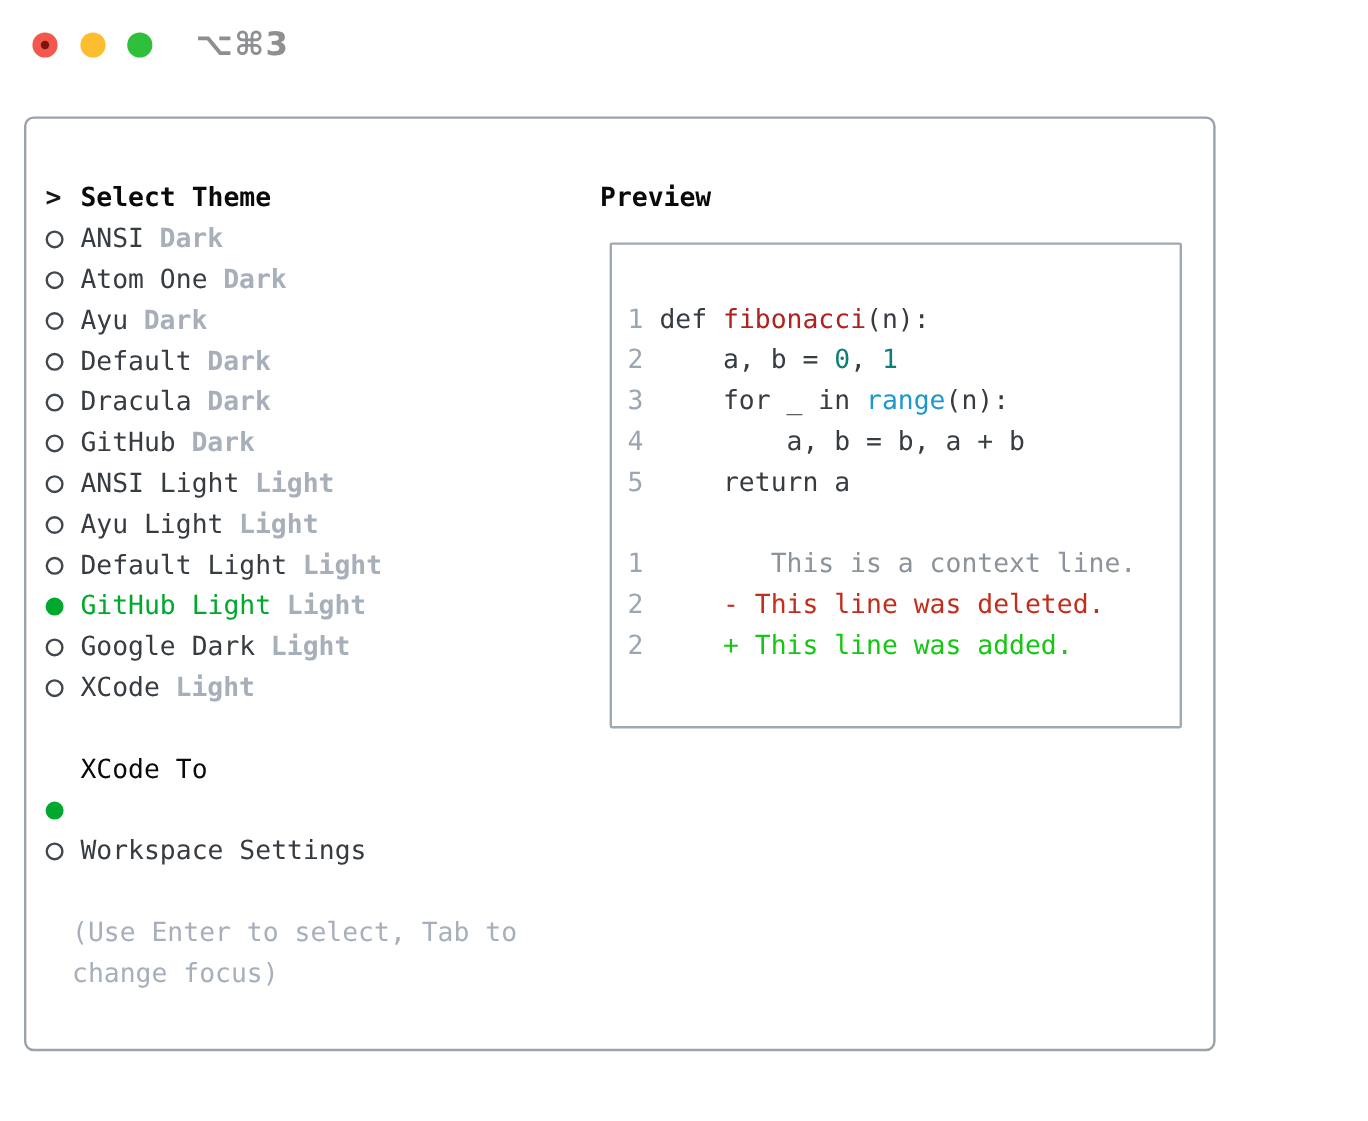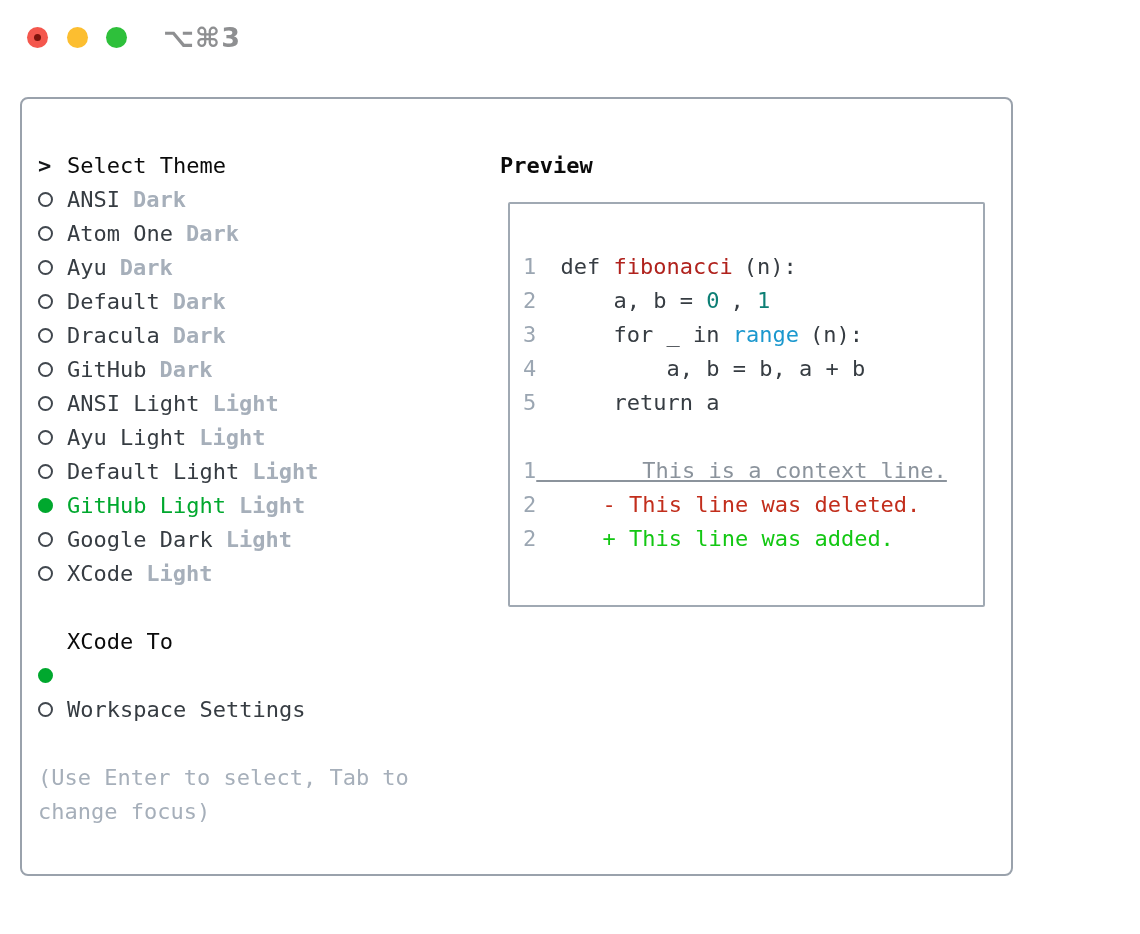--- a/index.html
+++ b/index.html
@@ -26,38 +26,38 @@
   .left-col{position:absolute;left:16px;top:49px;}
   .row{display:flex;align-items:center;height:34px;font-size:22px;
     color:var(--list-text,#363c42);white-space:pre;}
   .slot{width:29px;display:flex;align-items:center;flex:0 0 29px;}
   .bullet{width:11px;height:11px;border:2px solid #41474e;border-radius:50%;}
   .row.selected .bullet{background:var(--selected-green,#00a82e);
     border-color:var(--selected-green,#00a82e);}
   .row.selected .name{color:var(--selected-green,#00a82e);}
   .variant{color:var(--dim-text,#a6afba);margin-left:13px;font-weight:bold;}
   .prompt{font-weight:bold;color:#14171a;}
-  .header-row .title{font-weight:normal;color:var(--heading-text,#0a0a0a);}
+  .header-row .title{font-weight:bold;color:var(--heading-text,#0a0a0a);}
   .apply-header .title{color:var(--heading-text,#0a0a0a);}
-  .hint{color:var(--dim-text,#a6afba);}
+  .hint{color:var(--dim-text,#a6afba);margin-left:22px;}
   .blank{height:34px;}
   
   .preview-title{position:absolute;left:478px;top:49px;height:34px;display:flex;
     align-items:center;font-size:22px;font-weight:bold;color:var(--heading-text,#0a0a0a);text-align:center;}
   .preview-box{position:absolute;left:486px;top:103px;width:477px;height:405px;
     border:2px solid var(--preview-border,#a0a9b3);border-radius:2px;box-sizing:border-box;
     overflow:hidden;}
   .code-block{padding:46px 0 0 13px;margin:0;white-space:pre;font-size:22px;line-height:34px;}
   .code-line{height:34px;}
   .tok-linenum{color:var(--line-number,#9ba6b2);}
-  .tok-plain{color:var(--code-text,#363c42);margin-left:11px;}
+  .tok-plain{color:var(--code-text,#363c42);}
   .tok-func{color:var(--function-red,#b0221d);}
   .tok-num{color:var(--number-teal,#0d7f75);}
   .tok-builtin{color:var(--builtin-blue,#1b98ce);}
-  .tok-context{color:var(--context-gray,#8b939c);text-decoration:underline;}
+  .tok-context{color:var(--context-gray,#8b939c);}
   .tok-del{color:var(--deleted-red,#c22e1c);}
   .tok-add{color:var(--added-green,#13c713);}
 </style>
 </head>
 <body>
 
 <div class="window">
 
   <div class="titlebar">
     <span class="light red">

